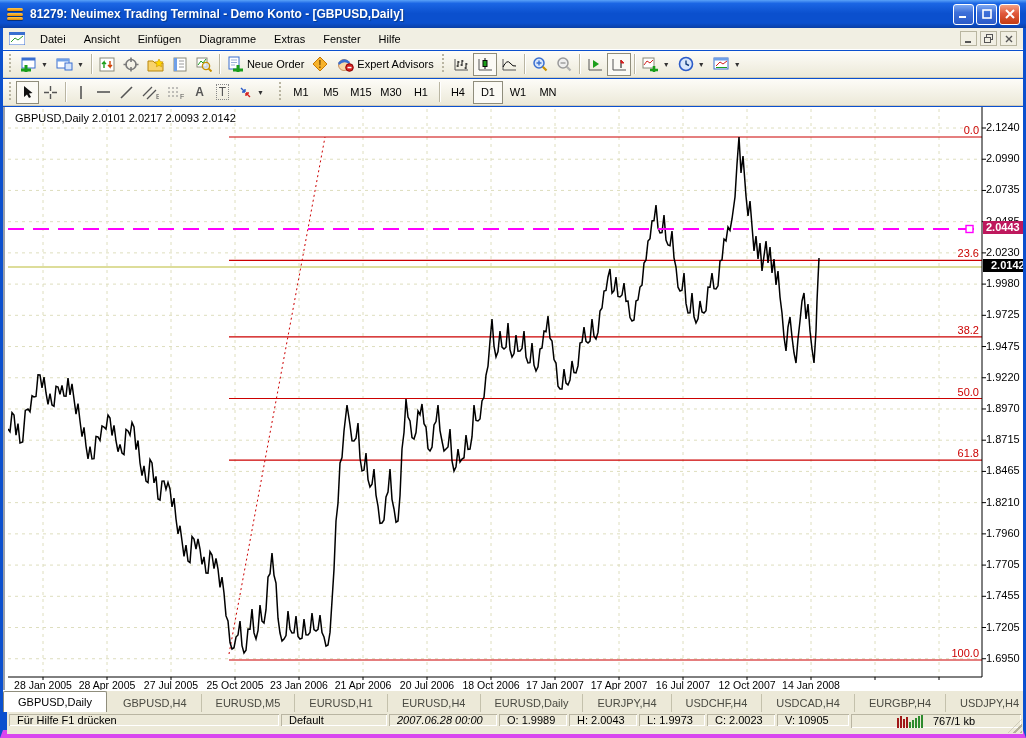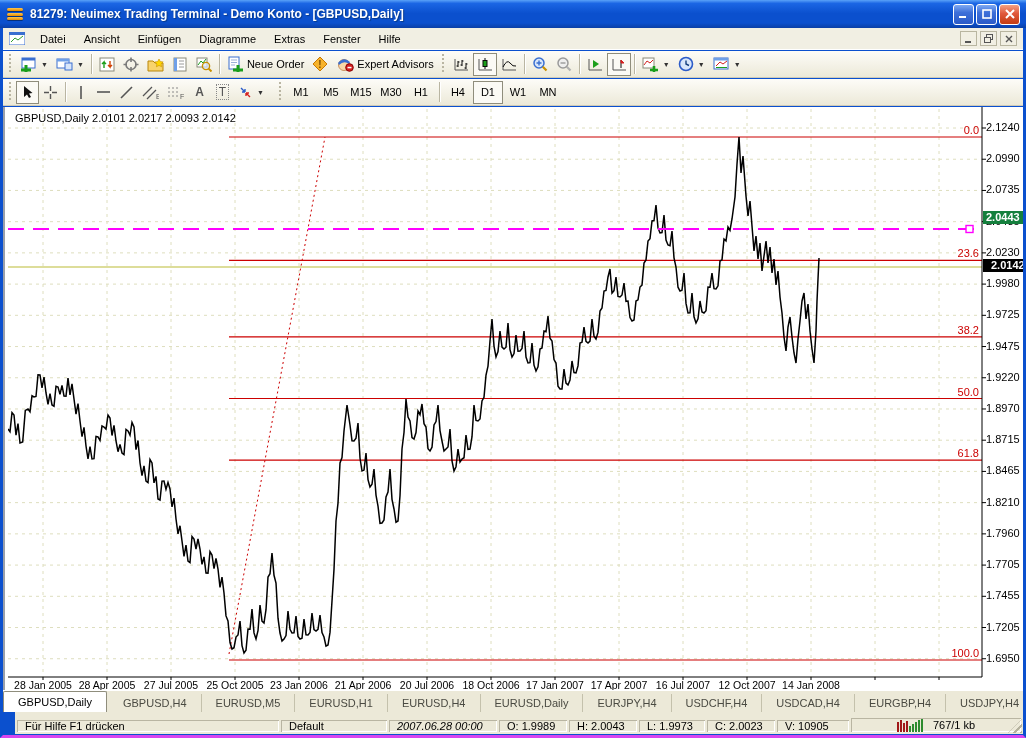--- a/index.html
+++ b/index.html
@@ -1,19 +1,19 @@
 <!DOCTYPE html>
 <html><head>
 <meta charset="utf-8">
 <style>
   * { margin:0; padding:0; box-sizing:border-box; }
   html,body { width:1026px; height:738px; overflow:hidden; }
   body { font-family:"Liberation Sans", sans-serif; font-size:11px; background:#0B50CE; }
   .window { position:relative; width:1026px; height:738px;
-    border-left:3px solid #0B50CE; border-right:3px solid #0B50CE; border-bottom:3px solid #d946ef; }
+    border-left:3px solid #0B50CE; border-right:3px solid #0B50CE; border-bottom:8px solid #d946ef; }
 
   
   .titlebar { position:absolute; left:-3px; right:-3px; top:0; height:28px;
     background:linear-gradient(180deg,#5AA2F8 0%,#1B66E4 12%,#0B50CE 48%,#0B50CE 82%,#0A3FA6 100%);
     display:flex; align-items:center; padding:0 6px; color:#fff; }
   .mt-logo { width:18px; height:16px; display:flex; flex-direction:column; justify-content:space-between; padding:2px 1px; margin-right:6px; }
   .mt-logo i { display:block; height:3px; background:linear-gradient(#FFC64D,#E88A00); border-radius:2px; box-shadow:0 1px 0 rgba(0,0,0,.4); }
   .title-text { font-size:12px; font-weight:bold; text-shadow:1px 1px 1px #083A8A; white-space:nowrap; }
   .win-btns { margin-left:auto; display:flex; gap:2px; }
   .wbtn { width:21px; height:21px; border:1px solid #fff; border-radius:3px; color:#fff;
@@ -47,38 +47,38 @@
   .tool-letter { font-size:12px; font-weight:bold; color:#555; }
   .tool-letter.boxed { border:1px dotted #888; padding:0 2px; font-weight:normal; }
 
   
   .chart { position:absolute; left:0; right:0; top:107px; height:583px; background:#fff; overflow:hidden; border-left:2px solid #9aa0aa; }
   #chart-svg { position:absolute; left:3px; top:0; }
   .ohlc-label { position:absolute; left:10px; top:5px; color:#000; font-size:11px; z-index:5; }
   .yaxis { position:absolute; left:981px; top:0; width:40px; height:570px; background:#fff; }
   .ytick { position:absolute; left:0; color:#000; font-size:11px; white-space:nowrap;text-align:right; }
   .price-flag { position:absolute; left:978px; color:#fff; font-size:11px; font-weight:bold; padding:0 3px 1px 3px; z-index:6; }
-  .flag-magenta { background:#15803d; top:104px; }
+  .flag-magenta { background:#be185d; top:114px; }
   .flag-bid { background:#000; top:152px;padding-left:8px; }
   .xaxis { position:absolute; left:3px; top:571px; height:14px; width:978px; }
   .xtick { position:absolute; top:1px; width:70px; margin-left:-35px; text-align:center; font-size:10.5px; color:#000; white-space:nowrap; }
 
   
   .tabbar { position:absolute; left:0; right:0; top:690px; height:22px; background:#ECE9D8;
     display:flex; align-items:flex-end; border-top:1px solid #fff; }
   .tab { height:18px; display:flex; align-items:center; padding:0 14px; color:#4a4a42;
     border-left:1px solid #C4C1AC; white-space:nowrap; }
   .tab:first-child { border-left:none; }
   .tab.active { height:21px; background:#fff; color:#000;
     border:1px solid #8F8D7C; border-bottom:none; border-radius:2px 2px 0 0; margin-right:2px; }
   .tab.active + .tab { border-left:none; }
 
   
-  .statusbar { position:absolute; left:12px; right:0; top:712px; height:22px; background:#ECE9D8;
-    display:flex; align-items:flex-end; padding:2px 2px 2px 2px; }
+  .statusbar { position:absolute; left:4px; right:0; top:712px; height:22px; background:#ECE9D8;
+    display:flex; align-items:flex-start; padding:2px 2px 2px 2px; }
   .panel { display:flex; align-items:center; padding:0 8px; box-shadow:inset 1px 1px 0 #B9B5A2, inset -1px -1px 0 #FFFFFF; margin-right:2px; white-space:nowrap; color:#000; }
   .panel.hint { flex:1; }
   .panel.conn { margin-right:0; flex:0 0 170px; display:flex; gap:10px; justify-content:center; }
   .grip-resize { position:absolute; right:1px; bottom:1px; width:14px; height:14px;
     background:repeating-linear-gradient(135deg,transparent 0 3px,#b5b29e 3px 5px); clip-path:polygon(100% 0,100% 100%,0 100%); }
 </style>
 </head>
 <body>
 
 <div class="window">

